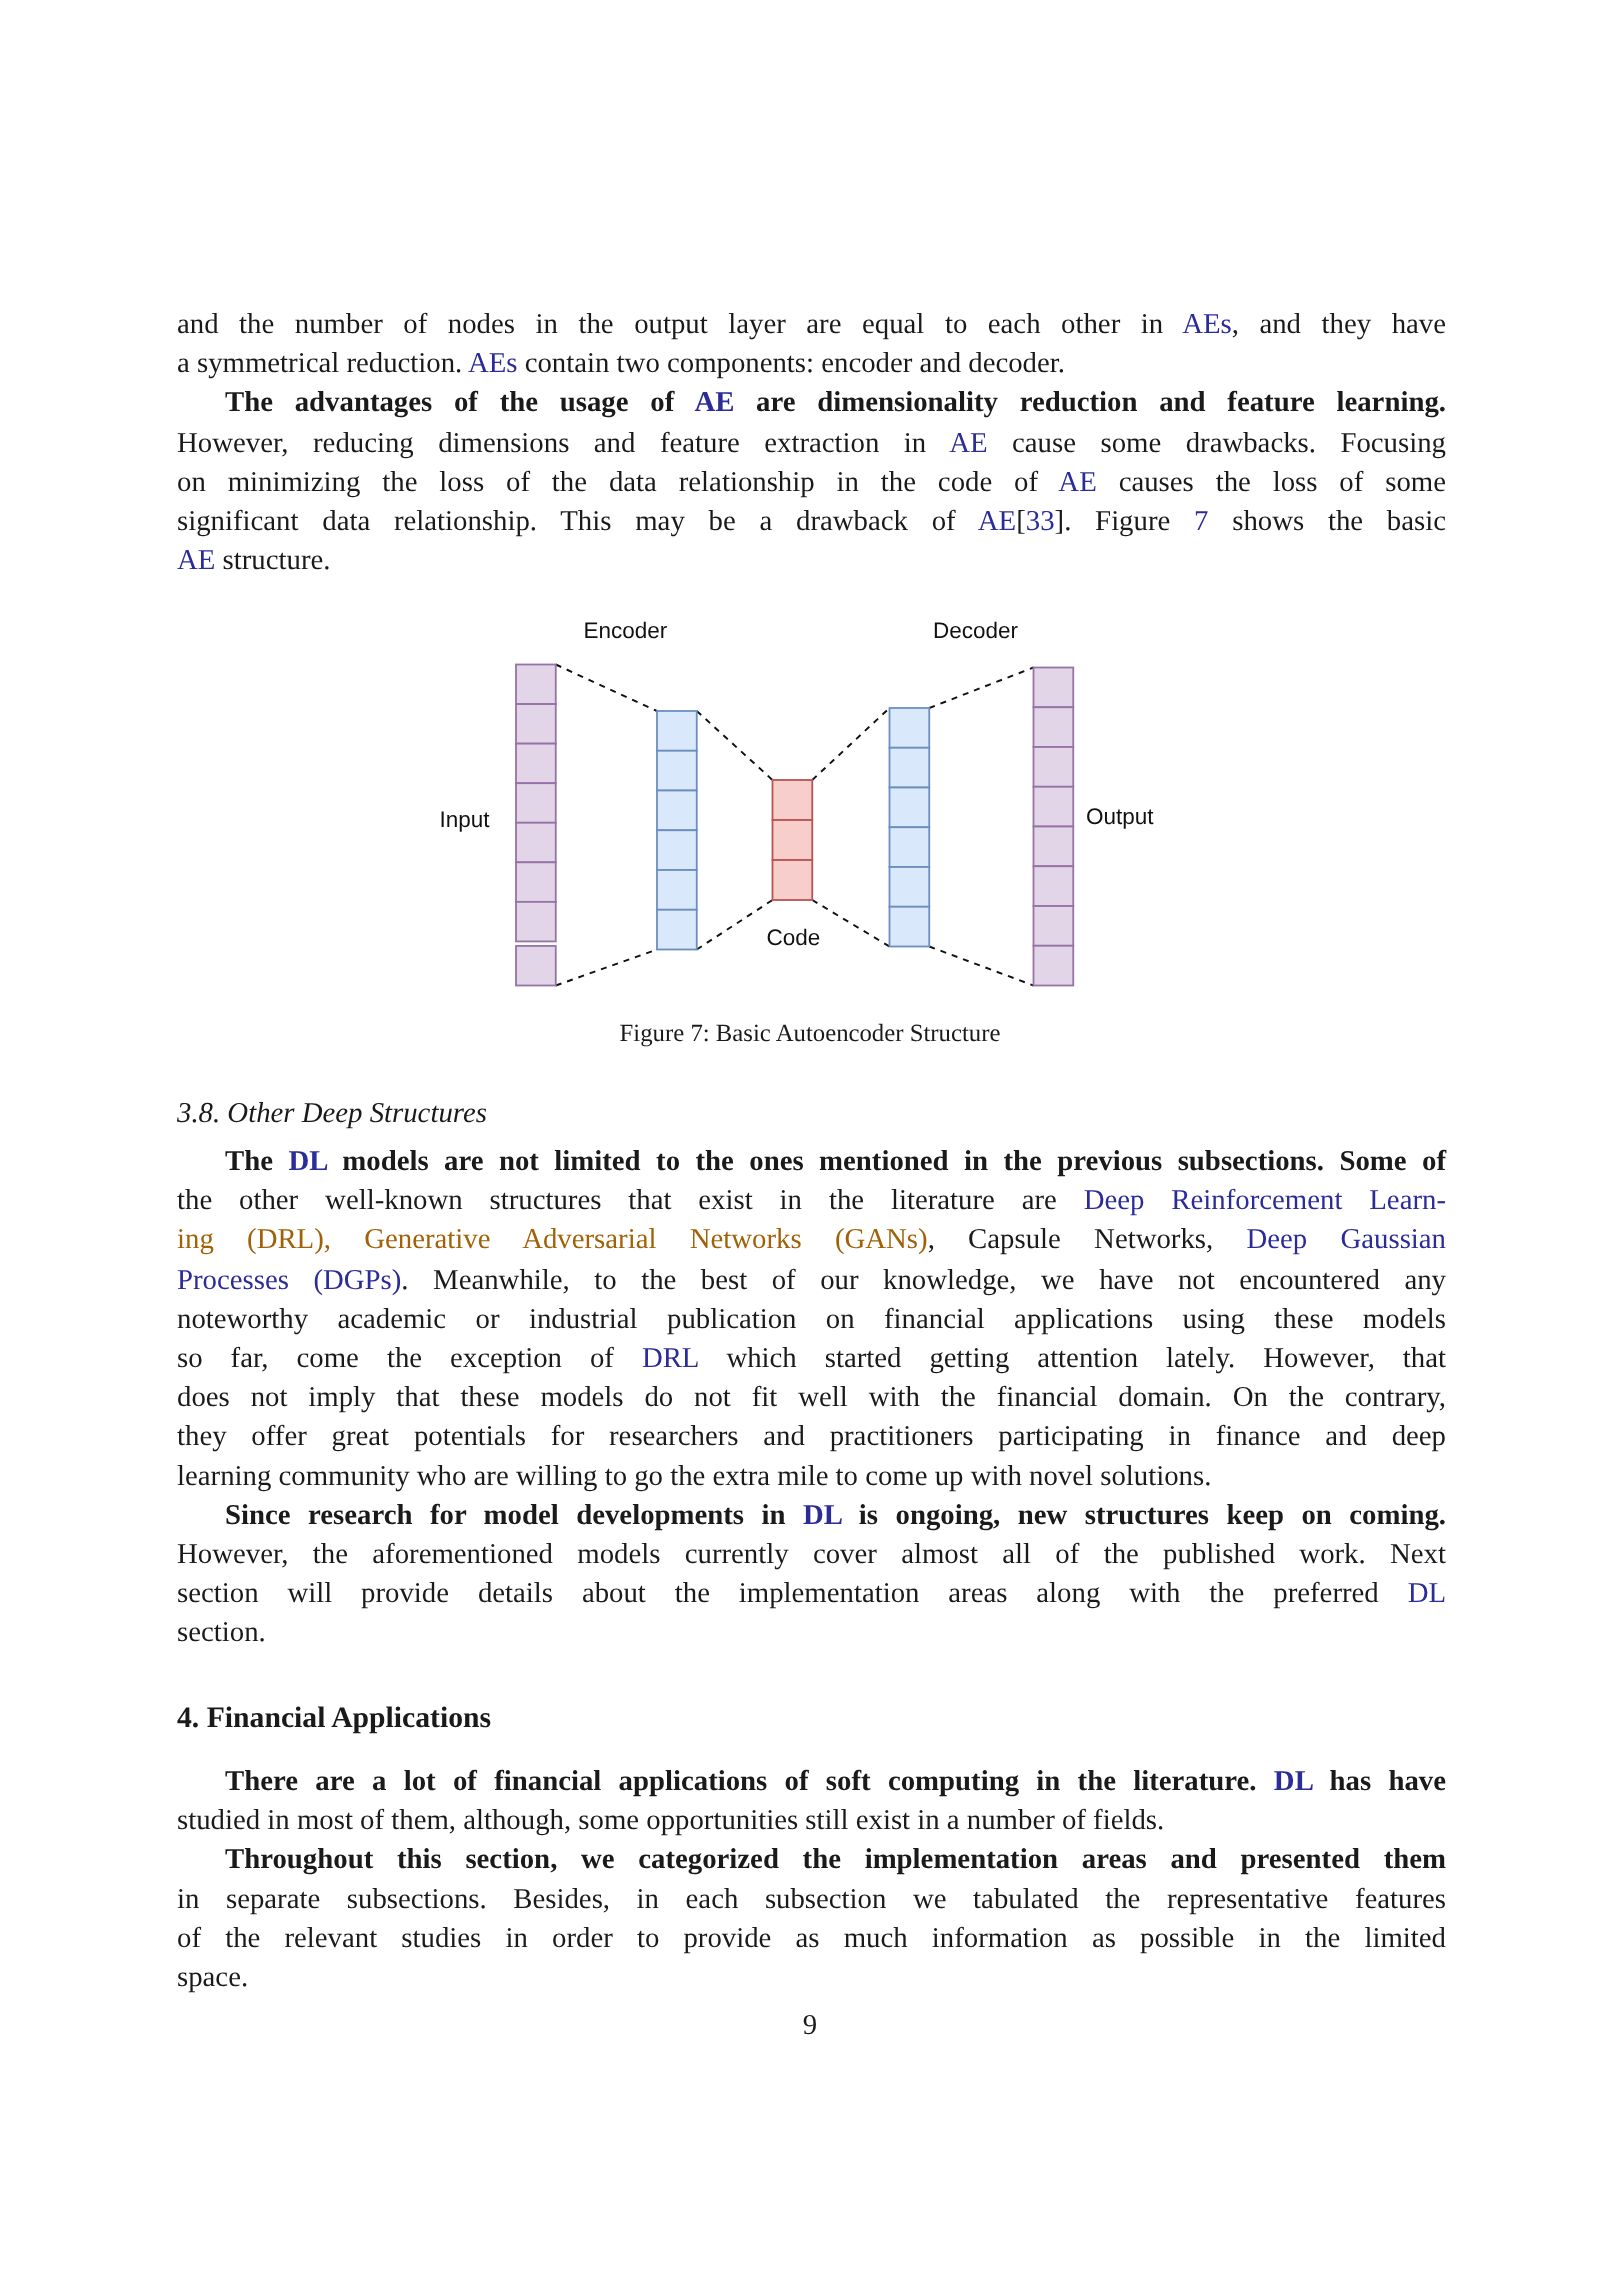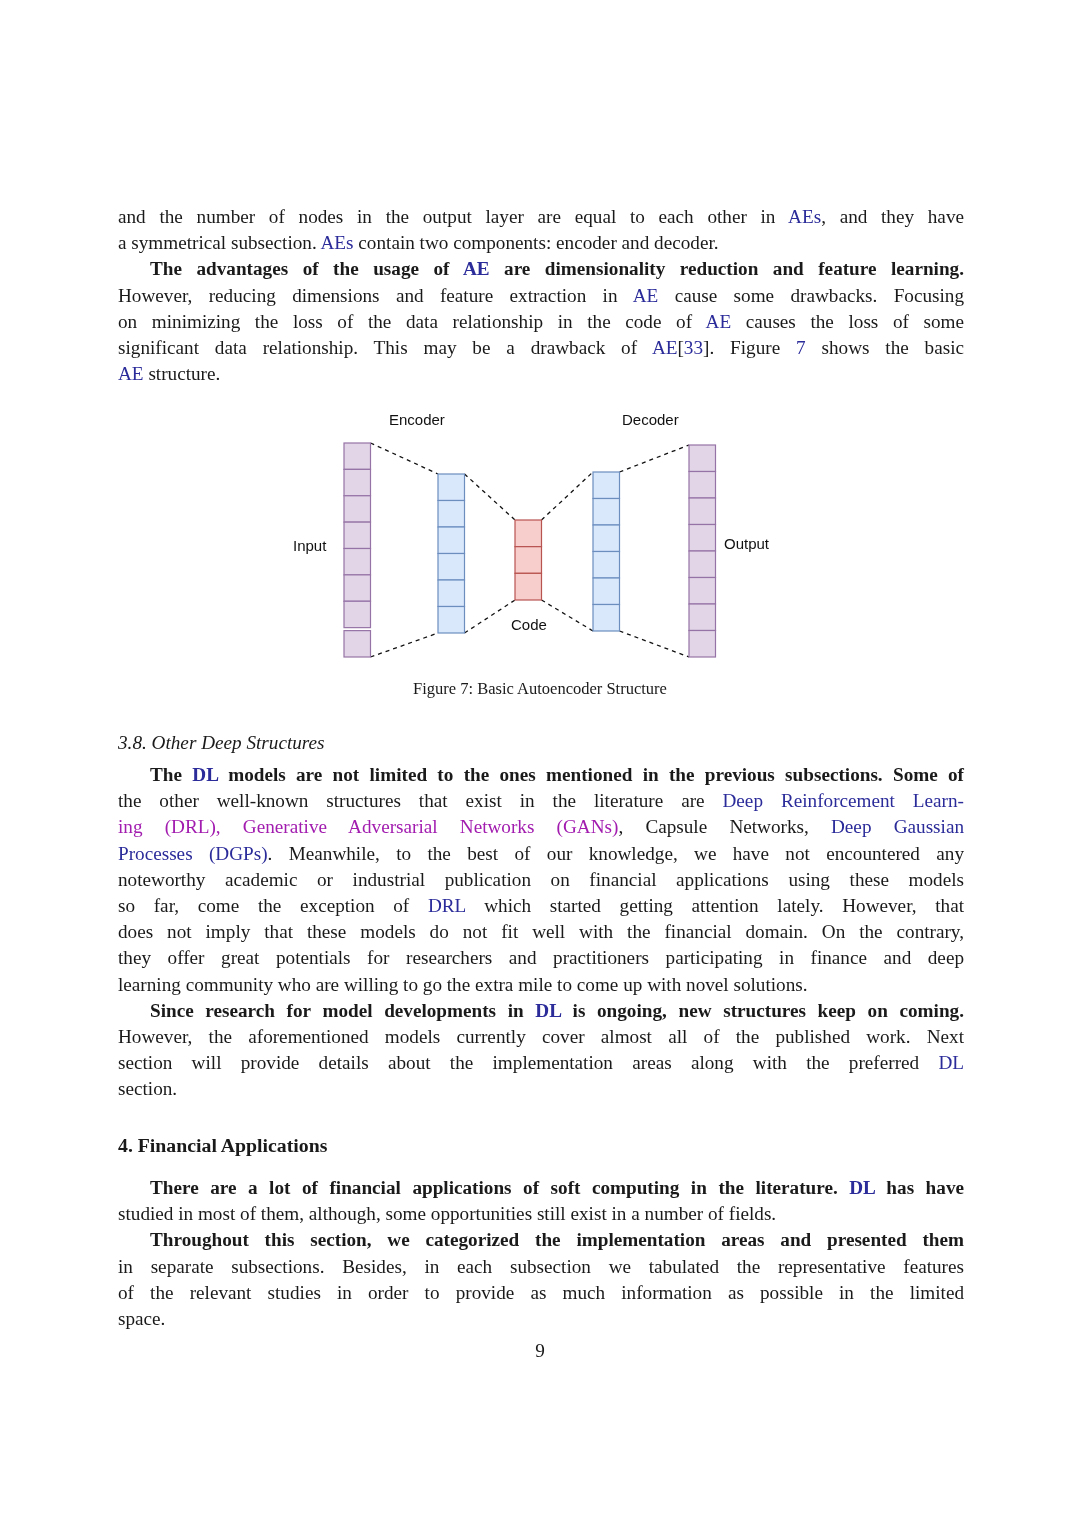--- a/index.html
+++ b/index.html
@@ -22,21 +22,21 @@
          font-family: "Liberation Serif", serif; font-size: 19.8px; }
   .block { position: absolute; left: 118px; width: 846px; }
   .pagenum { position: absolute; top: 1340px; left: 0; width: 1080px; text-align: center;
              font-family: "Liberation Serif", serif; font-size: 19.2px; }
 </style>
 </head>
 <body>
 
 <div class="block" style="top:204px;">
     <span class="line"><span>and the number of nodes in the output layer are equal to each other in </span><span class="lnk" style="color: rgb(43, 43, 154);">AEs</span><span>, and they have</span></span>
-    <span class="line last"><span>a symmetrical subsection. </span><span class="lnk" style="color: rgb(43, 43, 154);">AEs</span><span> contain two components: encoder and decoder.</span></span>
+    <span class="line last"><span>a symmetrical reduction. </span><span class="lnk" style="color: rgb(43, 43, 154);">AEs</span><span> contain two components: encoder and decoder.</span></span>
   </div>
 <div class="block" style="top:256.4px;">
     <span class="line indent"><span>The advantages of the usage of </span><span class="lnk" style="color: rgb(43, 43, 154);">AE</span><span> are dimensionality reduction and feature learning.</span></span>
     <span class="line"><span>However, reducing dimensions and feature extraction in </span><span class="lnk" style="color: rgb(43, 43, 154);">AE</span><span> cause some drawbacks. Focusing</span></span>
     <span class="line"><span>on minimizing the loss of the data relationship in the code of </span><span class="lnk" style="color: rgb(43, 43, 154);">AE</span><span> causes the loss of some</span></span>
     <span class="line"><span>significant data relationship. This may be a drawback of </span><span class="lnk" style="color: rgb(43, 43, 154);">AE</span><span>[</span><span class="lnk" style="color: rgb(43, 43, 154);">33</span><span>]. Figure </span><span class="lnk" style="color: rgb(43, 43, 154);">7</span><span> shows the basic</span></span>
     <span class="line last"><span class="lnk" style="color: rgb(43, 43, 154);">AE</span><span> structure.</span></span>
   </div>
 
 <div class="fig">
@@ -100,21 +100,21 @@
     <text class="fig-label" x="444" y="149">Output</text>
     <text class="fig-label" x="231" y="230">Code</text>
   </svg>
 </div>
 <div class="caption">Figure 7: Basic Autoencoder Structure</div>
 
 <div class="subsec">3.8.  Other Deep Structures</div>
 <div class="block" style="top:762px;">
     <span class="line indent"><span>The </span><span class="lnk" style="color: rgb(43, 43, 154);">DL</span><span> models are not limited to the ones mentioned in the previous subsections. Some of</span></span>
     <span class="line"><span>the other well-known structures that exist in the literature are  </span><span class="lnk" style="color: rgb(43, 43, 154);">Deep Reinforcement Learn-</span></span>
-    <span class="line"><span class="lnk" style="color: #a21caf; margin-top: 15px;">ing (DRL), Generative Adversarial Networks (GANs)</span><span>, Capsule Networks, </span><span class="lnk" style="color: rgb(43, 43, 154);">Deep Gaussian</span></span>
+    <span class="line"><span class="lnk" style="color: #a16207; margin-top: 15px;">ing (DRL), Generative Adversarial Networks (GANs)</span><span>, Capsule Networks, </span><span class="lnk" style="color: rgb(43, 43, 154);">Deep Gaussian</span></span>
     <span class="line"><span class="lnk" style="color: rgb(43, 43, 154);">Processes (DGPs)</span><span>. Meanwhile, to the best of our knowledge, we have not encountered any</span></span>
     <span class="line"><span>noteworthy academic or industrial publication on financial applications using these models</span></span>
     <span class="line"><span>so far, come the exception of  </span><span class="lnk" style="color: rgb(43, 43, 154);">DRL</span><span>  which started getting attention lately. However, that</span></span>
     <span class="line"><span>does not imply that these models do not fit well with the financial domain. On the contrary,</span></span>
     <span class="line"><span>they offer great potentials for researchers and practitioners participating in finance and deep</span></span>
     <span class="line last"><span>learning community who are willing to go the extra mile to come up with novel solutions.</span></span>
   </div>
 <div class="block" style="top:997.8px;">
     <span class="line indent"><span>Since research for model developments in </span><span class="lnk" style="color: rgb(43, 43, 154);">DL</span><span> is ongoing, new structures keep on coming.</span></span>
     <span class="line"><span>However, the aforementioned models currently cover almost all of the published work. Next</span></span>

